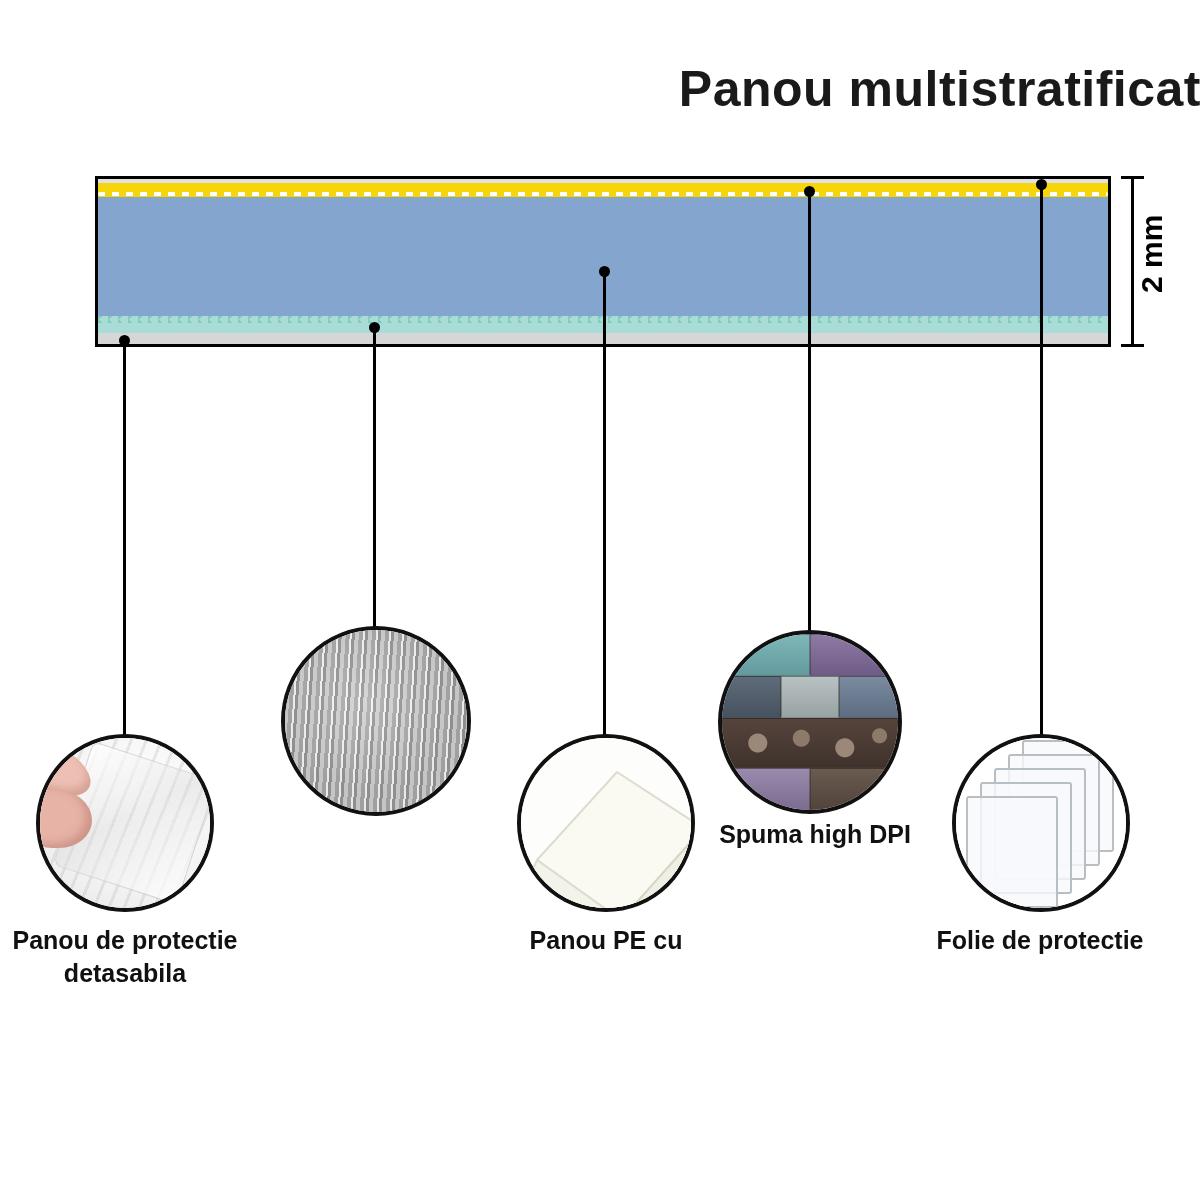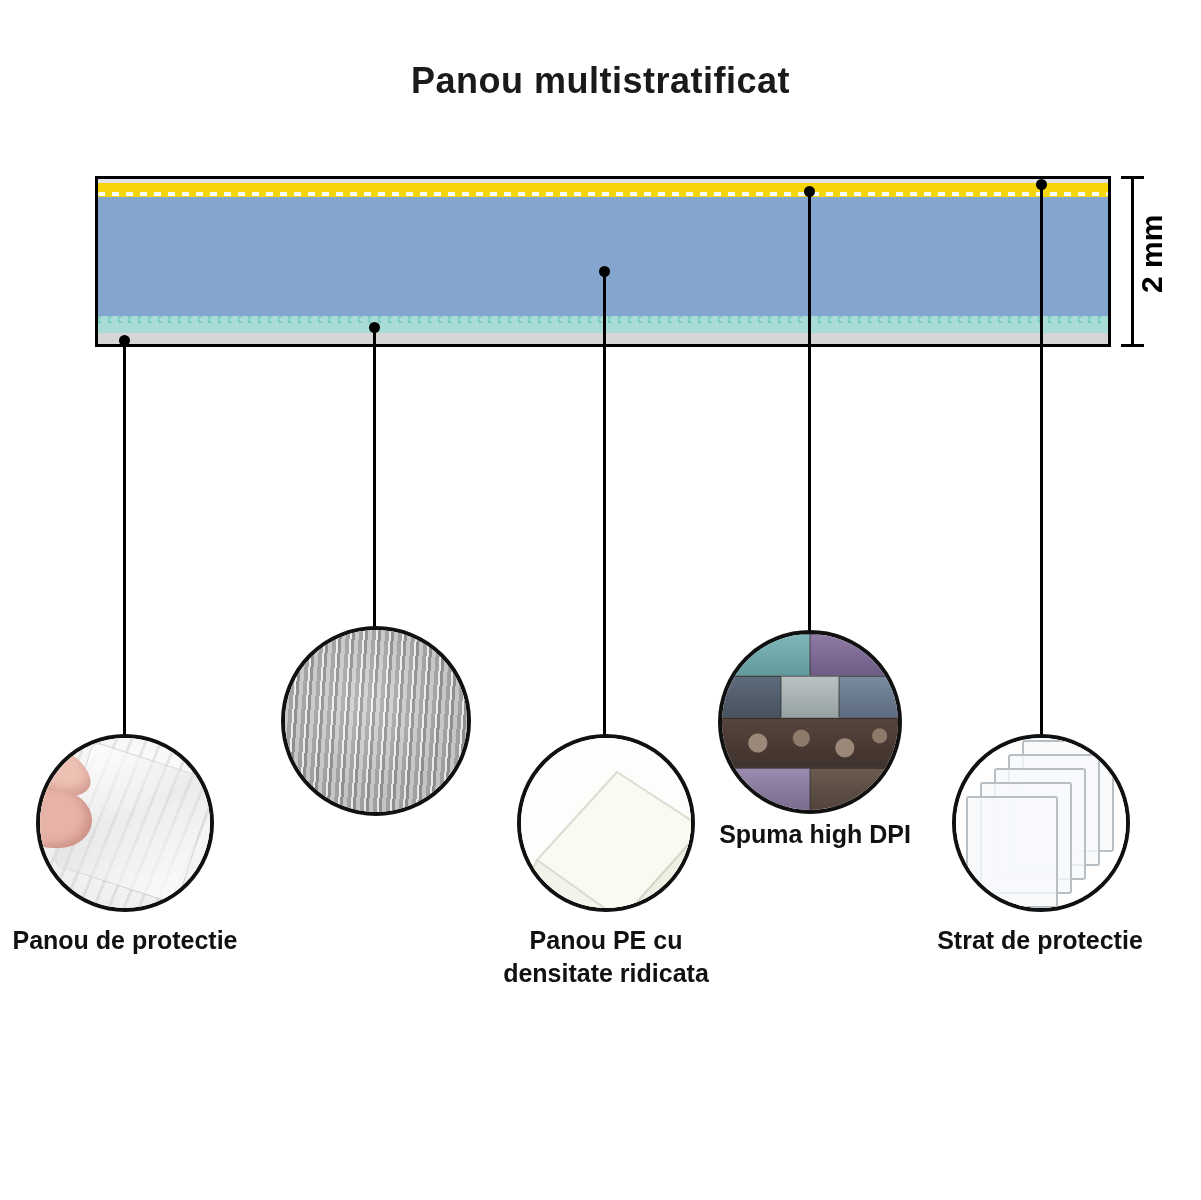--- a/index.html
+++ b/index.html
@@ -1,21 +1,21 @@
 <!DOCTYPE html>
 <html><head>
 <meta charset="utf-8">
 <style>
   * { margin:0; padding:0; box-sizing:border-box; }
   html,body { background:#ffffff; }
   body { font-family:"Liberation Sans", sans-serif; }
   .stage { position:relative; width:1201px; height:1200px; background:#fff; overflow:hidden; }
 
-  .title { position:absolute; left:0; top:60px; width:100%; text-align:center;
-           font-size:36px; font-weight:800; color:#1a1a1a; letter-spacing:0.5px; }
+  .title { position:absolute; left:0; top:60px; width:100%; text-align:right;
+           font-size:50px; font-weight:800; color:#1a1a1a; letter-spacing:0.5px; }
 
   
   .panel { position:absolute; left:95px; top:176px; width:1016px; height:171px;
            border:3px solid #000; background:#fff; overflow:hidden; }
   .layer { position:relative; width:100%; }
   .layer-topgray  { height:4px;  background:#e2e2e2; }
   .layer-yellow   { height:14px; background:#f6d60b; }
   .layer-yellow .scallop { position:absolute; left:0; bottom:1px; width:100%; height:4px;
       background:repeating-linear-gradient(90deg,#ffffff 0 7px, rgba(255,255,255,0) 7px 14px);
       border-radius:2px; }
@@ -176,29 +176,29 @@
       <div class="sheet" style="left:66px; top:2px;"></div>
       <div class="sheet" style="left:52px; top:16px;"></div>
       <div class="sheet" style="left:38px; top:30px;"></div>
       <div class="sheet" style="left:24px; top:44px;"></div>
       <div class="sheet" style="left:10px; top:58px;"></div>
     </div>
   </div>
 
   <div class="callout-label" style="left:0px; top:924px; width:250px;">
     <div>Panou de protectie</div>
+    <div>detasabila</div>
   </div>
 
 
   <div class="callout-label" style="left:466px; top:924px; width:280px;">
     <div>Panou PE cu</div>
-    <div>densitate ridicata</div>
   </div>
 
   <div class="callout-label" style="left:685px; top:818px; width:260px;">
     <div>Spuma high DPI</div>
   </div>
 
   <div class="callout-label" style="left:900px; top:924px; width:280px;">
-    <div>Strat de protectie</div>
+    <div>Folie de protectie</div>
   </div>
 
 </div>
 
 </body></html>

